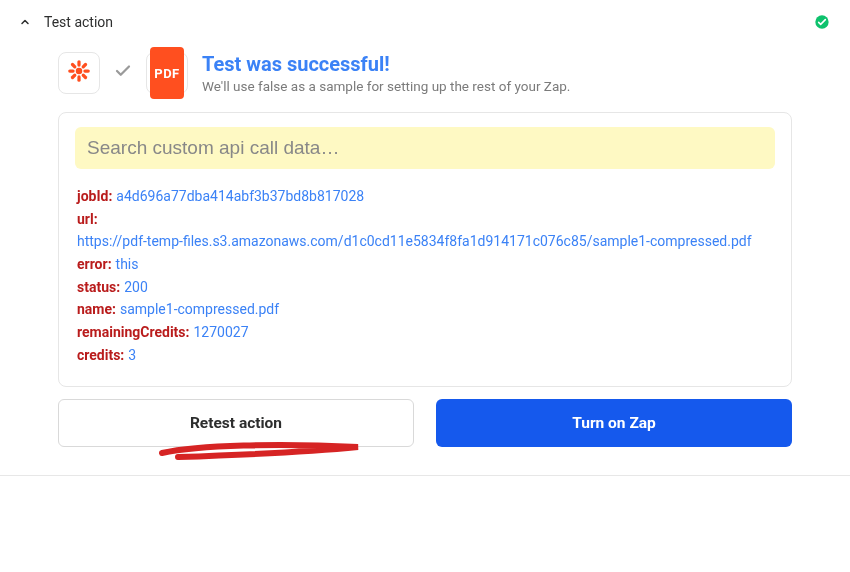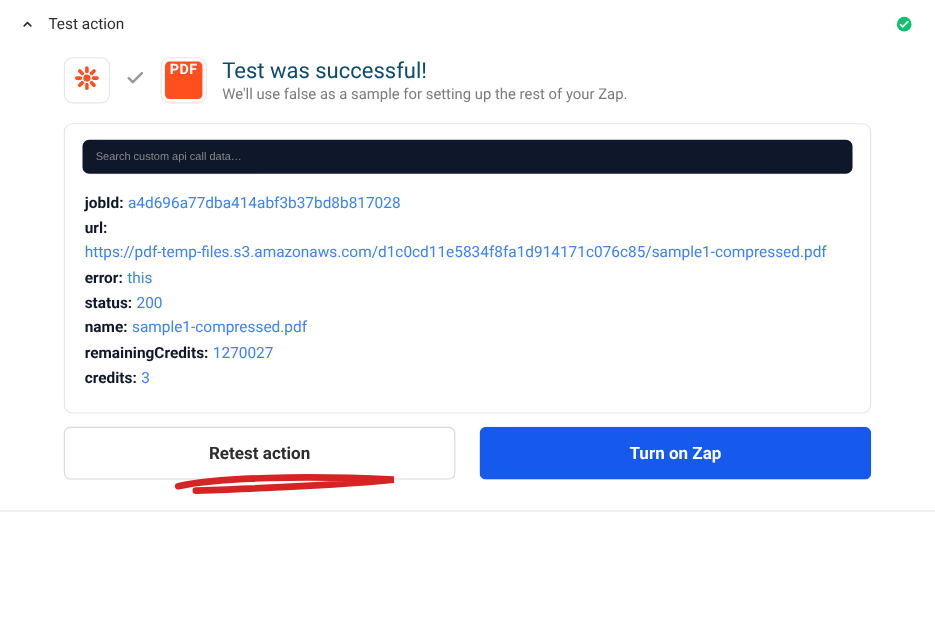--- a/index.html
+++ b/index.html
@@ -73,34 +73,35 @@
     height: 42px;
     border: 1px solid #e6e6e6;
     border-radius: 8px;
     display: flex;
     align-items: center;
     justify-content: center;
     background: #fff;
   }
   .pdf-icon {
     width: 34px;
-    height: 34px;
+    height: 52px;
     background: #ff4f1f;
     border-radius: 4px;
     display: flex;
+    align-items: center;
     justify-content: center;
     color: #fff;
     font-weight: 700;
     font-size: 13px;
     letter-spacing: 0.5px;
   }
   .header-text h2 {
     font-size: 20px;
-    font-weight: 400;
-    color: #0c4a6e;
+    font-weight: 700;
+    color: #3b82f6;
     margin-bottom: 2px;
   }
   .header-text p {
     font-size: 13.5px;
     color: #7b7b7b;
   }
 
   .success-banner {
     border: 1px solid #e6e6e6;
     border-left: 4px solid #0ec26d;
@@ -119,45 +120,45 @@
     flex-shrink: 0;
   }
   .success-icon svg { width: 22px; height: 22px; }
 
   .data-card {
     border: 1px solid #e6e6e6;
     border-radius: 8px;
     padding: 14px 16px 20px 16px;
   }
   .search-box {
-    background: #0f172a;
+    background: #fef9c3;
     border-radius: 6px;
     padding: 10px 12px;
-    font-size: 10px;
+    font-size: 19px;
     color: #888;
     margin-bottom: 16px;
     border: none;
     width: 100%;
     outline: none;
   }
   .search-box::placeholder { color: #888; }
 
   .kv-list {
     font-size: 14px;
     line-height: 1.62;
     color: #424242;
     padding: 0 2px;
   }
   .kv-row {
     display: flex;
     flex-wrap: wrap;
   }
   .kv-key {
     font-weight: 700;
-    color: #0f172a;
+    color: #b91c1c;
     margin-right: 4px;
   }
   .kv-val {
     color: #3b82f6;
     word-break: break-all;
   }
 
   .button-row {
     display: flex;
     gap: 22px;

